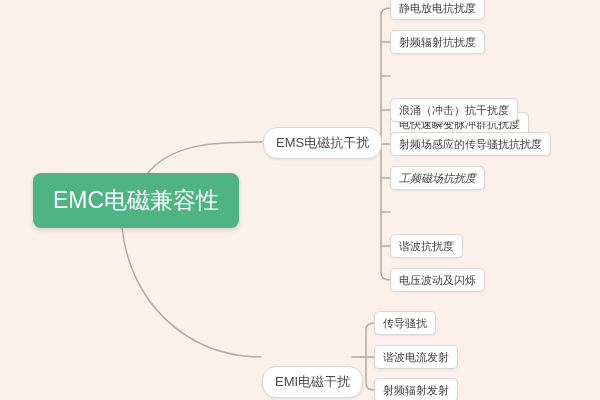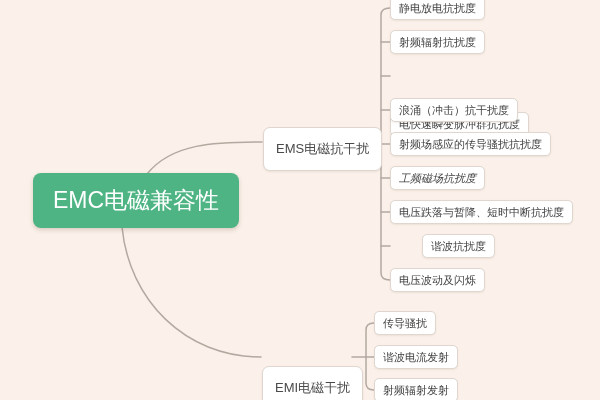--- a/index.html
+++ b/index.html
@@ -37,22 +37,22 @@
     padding: 13px 20px;
     border-radius: 8px;
     box-shadow: 0 2px 4px rgba(120, 90, 70, 0.25);
   }
   .branch {
     background: var(--node-fill, #ffffff);
     border: 1px solid var(--node-border, #ded6cf);
     color: #4a4a4a;
     font-size: 13px;
     line-height: 16px;
-    padding: 13px 12px;
-    border-radius: 7px;
+    padding: 7px 12px;
+    border-radius: 14px;
     box-shadow: 0 1px 2px rgba(120, 90, 70, 0.12);
   }
   .leaf {
     background: var(--node-fill, #ffffff);
     border: 1px solid var(--node-border, #ded6cf);
     color: var(--node-text, #3f3f3f);
     font-size: 11px;
     line-height: 14px;
     padding: 4px 8px;
     border-radius: 5px;
@@ -86,21 +86,20 @@
   <div class="node branch" style="left:263px; top:127px;">EMS电磁抗干扰</div>
 
   <div class="node branch" style="left:262px; top:342px;margin-top:24px;">EMI电磁干扰</div>
 
   <div class="node leaf" style="left:390px; top:-4px;">静电放电抗扰度</div>
   <div class="node leaf" style="left:390px; top:30px;">射频辐射抗扰度</div>
   <div class="node leaf" style="left:390px; top:64px;margin-top:48px;">电快速瞬变脉冲群抗扰度</div>
   <div class="node leaf" style="left:390px; top:98px;">浪涌（冲击）抗干扰度</div>
   <div class="node leaf" style="left:390px; top:132px;">射频场感应的传导骚扰抗扰度</div>
   <div class="node leaf" style="left:390px; top:166px;font-style:italic;">工频磁场抗扰度</div>
-  <div class="node leaf" style="left:390px; top:200px;">电压跌落与暂降、短时中断抗扰度</div>
-  <div class="node leaf" style="left:390px; top:234px;margin-left:32px;">谐波抗扰度</div>
+  <div class="node leaf" style="left:390px; top:234px;">谐波抗扰度</div>
   <div class="node leaf" style="left:390px; top:268px;">电压波动及闪烁</div>
 
   <div class="node leaf" style="left:374px; top:311px;">传导骚扰</div>
   <div class="node leaf" style="left:374px; top:345px;">谐波电流发射</div>
   <div class="node leaf" style="left:374px; top:378px;">射频辐射发射</div>
 
 </div>
 
 </body></html>

